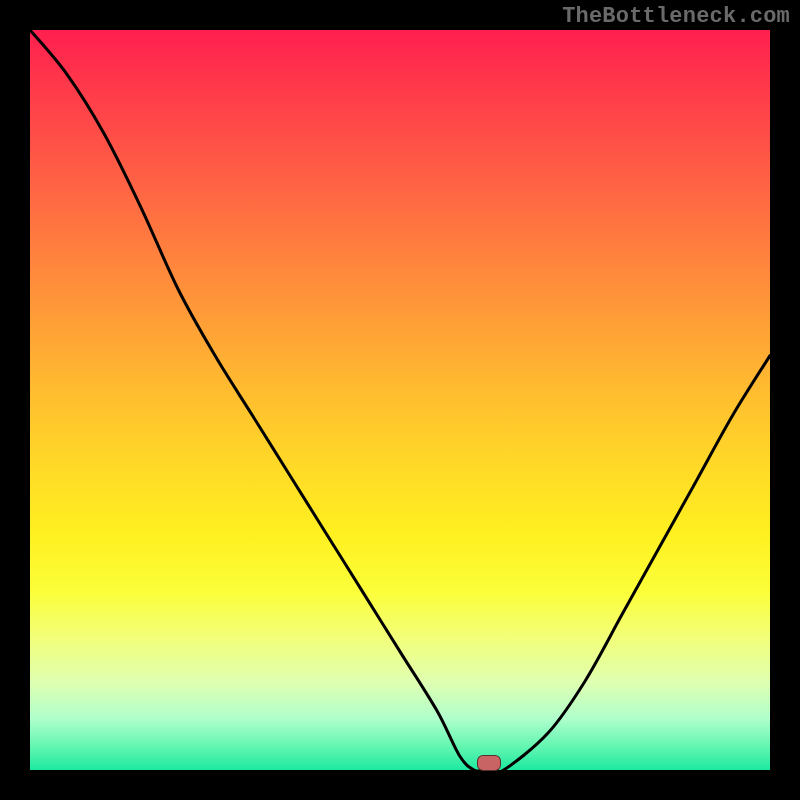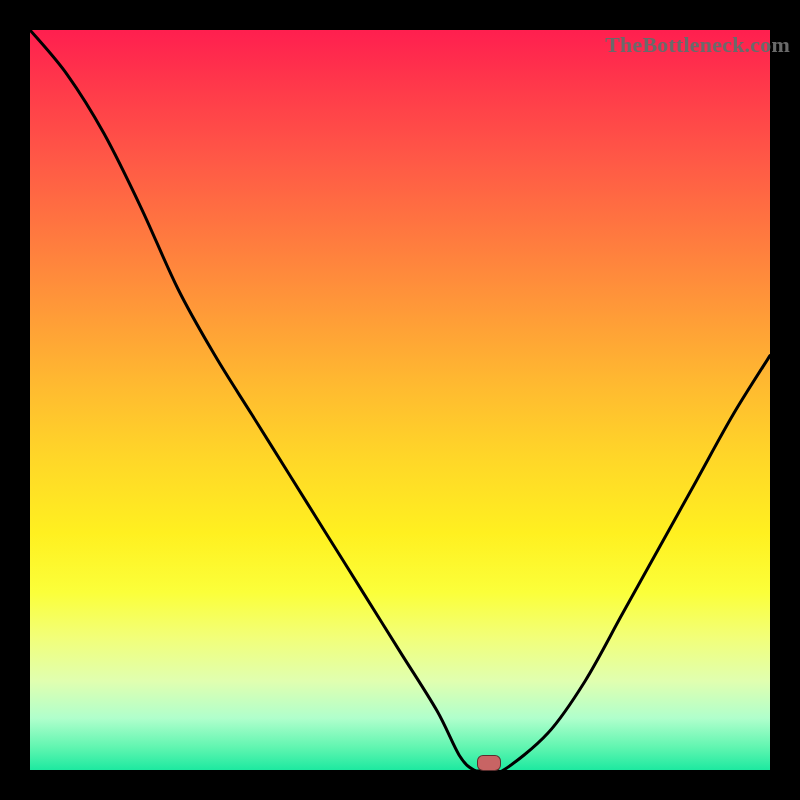--- a/index.html
+++ b/index.html
@@ -13,28 +13,27 @@
   .chart-wrap {
     position: relative;
     width: 800px;
     height: 800px;
     background: #000;
   }
   .watermark {
     position: absolute;
     top: 4px;
     right: 10px;
-    font-family: Liberation Serif, serif;
+    font-family: Liberation Mono, monospace;
     font-size: 22px;
     font-weight: 600;
     color: #6a6a6a;
     letter-spacing: 0.2px;
     z-index: 3;
     user-select: none;
-    margin-top: 28px;
   }
   .plot-area {
     position: absolute;
     left: 30px;
     top: 30px;
     width: 740px;
     height: 740px;
     background: linear-gradient(to bottom,
       #ff1f4f 0%,
       #ff3a4a 8%,

